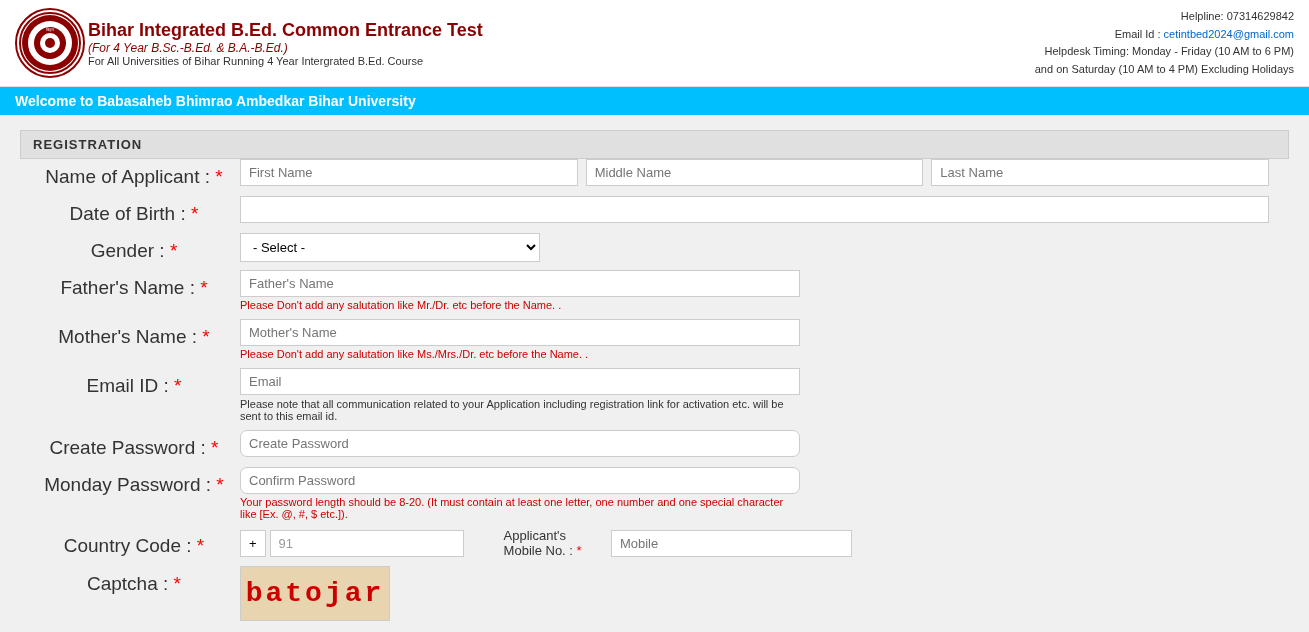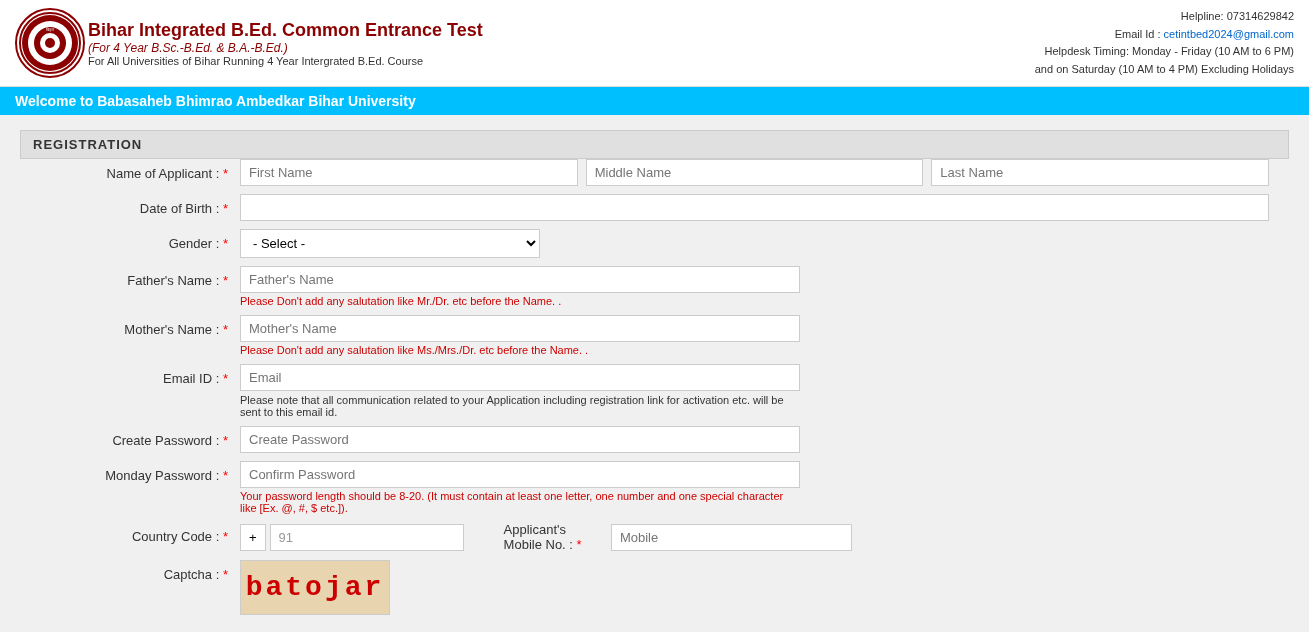--- a/index.html
+++ b/index.html
@@ -18,21 +18,21 @@
     
     .welcome-bar { background: #00BFFF; color: #fff; padding: 6px 15px; font-size: 14px; font-weight: bold; }
 
     
     .registration-section { background: #f0f0f0; padding: 15px 20px; }
     .registration-header { background: #e0e0e0; border: 1px solid #ccc; padding: 6px 12px; font-size: 13px; font-weight: bold; color: #333; letter-spacing: 1px; }
 
     
     .form-container { padding: 0 20px; }
     .form-row { display: flex; align-items: flex-start; margin-bottom: 8px; }
-    .form-label { width: 200px; text-align: right; padding-right: 12px; padding-top: 7px; font-size: 13px; color: #333; flex-shrink: 0; }
+    .form-label { width: 200px; text-align: center; padding-right: 12px; padding-top: 7px; font-size: 19px; color: #333; flex-shrink: 0; }
     .form-label .required { color: red; }
     .form-field { flex: 1; }
     .form-hint { font-size: 11px; color: #cc0000; margin-top: 2px; }
 
     input[type="text"], input[type="email"], input[type="password"] {
       width: 100%; padding: 5px 8px; border: 1px solid #ccc; font-size: 13px; color: #999;
       background: #fff; outline: none;
     }
 
     .name-fields { display: flex; gap: 8px; }
@@ -40,21 +40,21 @@
 
     select {
       width: 300px; padding: 5px 8px; border: 1px solid #ccc; font-size: 13px; background: #fff;
       outline: none; cursor: pointer;
     }
 
     .date-input { width: 300px; }
     .father-input { width: 100%; max-width: 560px; }
     .mother-input { width: 100%; max-width: 560px; }
     .email-input { width: 100%; max-width: 560px; }
-    .password-input { width: 100%; max-width: 560px; }
+    .password-input { width: 100%; max-width: 560px; border-radius: 7px; }
 
     .email-note { font-size: 11px; color: #333; margin-top: 3px; max-width: 560px; }
 
     
     .country-mobile-row { display: flex; align-items: center; }
     .country-section { display: flex; align-items: center; gap: 4px; }
     .plus-btn { background: #fff; border: 1px solid #ccc; padding: 5px 8px; font-size: 13px; cursor: pointer; }
     .country-code-input { width: 80px; padding: 5px 8px; border: 1px solid #ccc; font-size: 13px; }
     .mobile-section { display: flex; align-items: center; margin-left: 40px; }
     .mobile-label { font-size: 13px; color: #333; margin-right: 10px; }

